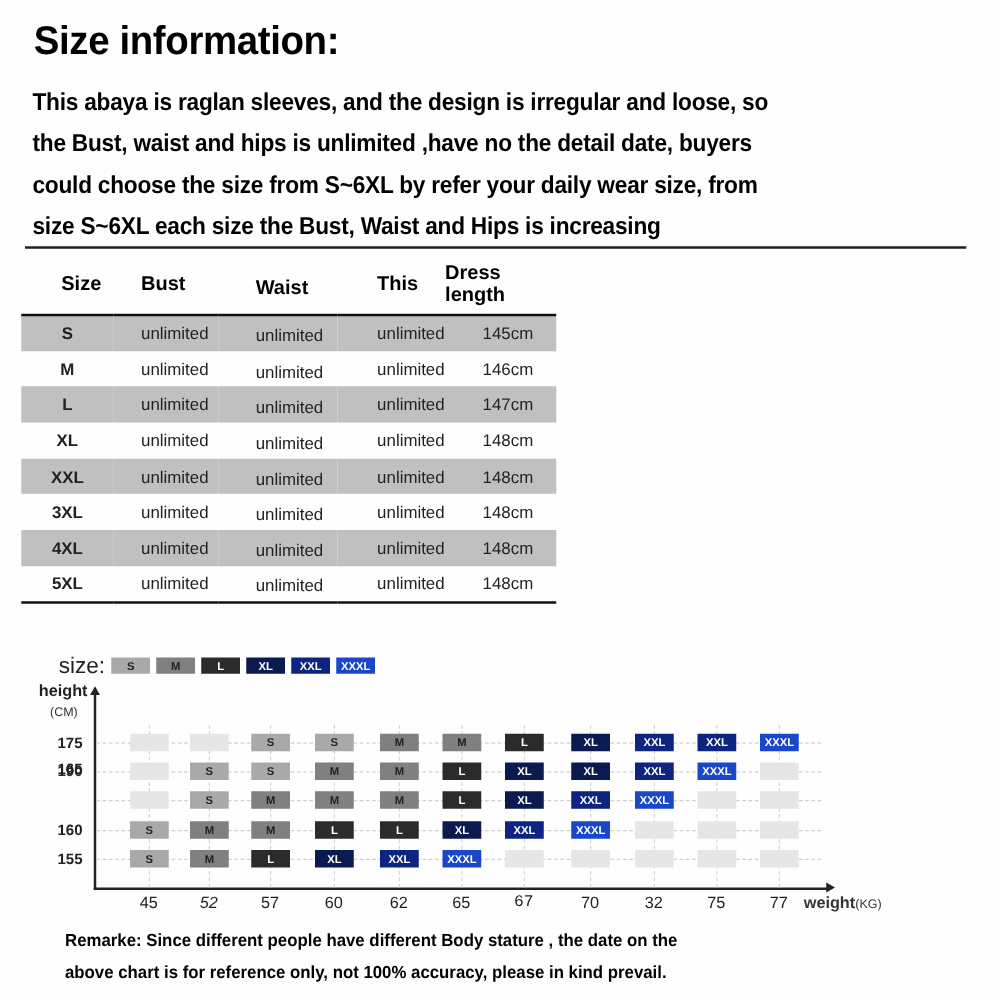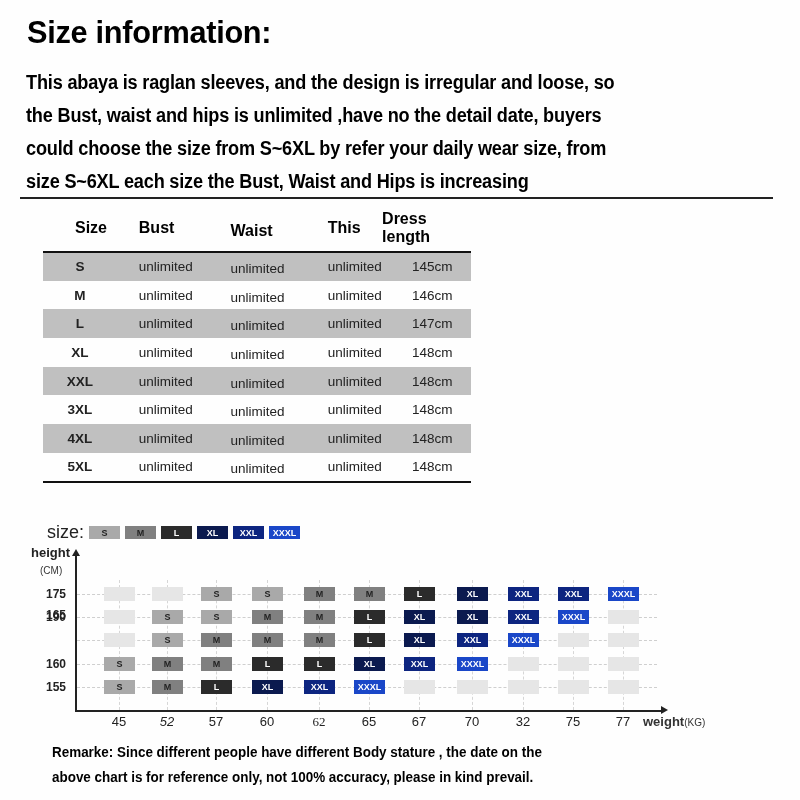--- a/index.html
+++ b/index.html
@@ -1,21 +1,21 @@
 <!DOCTYPE html>
 <html><head>
 <meta charset="utf-8">
 <style>
   * { box-sizing: border-box; margin: 0; padding: 0; }
   body { width: 800px; height: 800px; background: #fefefe; font-family: "Liberation Sans", sans-serif; position: relative; overflow: hidden; color: #000; }
   .title { position: absolute; left: 27px; top: 14px; font-size: 32px; font-weight: bold; letter-spacing: -0.3px; transform: scaleX(0.96); transform-origin: left; }
   .intro { position: absolute; left: 26px; top: 66px; width: 760px; font-size: 19.5px; font-weight: bold; line-height: 33px; letter-spacing: -0.2px; }
   .intro-line { display: block; white-space: nowrap; transform: scaleX(0.93); transform-origin: left; }
   .topline { position: absolute; left: 20px; top: 197px; width: 485px; height: 2px; background: #222; }
-  table.size-table { position: absolute; left: 43px; top: 205px; width: 428px; border-collapse: collapse; font-size: 13px; }
+  table.size-table { position: absolute; left: 17px; top: 205px; width: 428px; border-collapse: collapse; font-size: 13px; }
   .size-table th { font-size: 16px; font-weight: bold; height: 47px; text-align: left; vertical-align: middle; border-bottom: 2px solid #111; }
   .size-table td { height: 28.7px; vertical-align: middle; color: #222; font-size: 13.5px; }
   .size-table tr.shaded td { background: #c0c0c0; }
   .size-table td.sz { text-align: center; font-weight: bold; width: 117px; }
   .size-table tbody tr:last-child td { border-bottom: 2px solid #111; }
   .legend { position: absolute; left: 47px; top: 522px; display: flex; align-items: center; }
   .legend-label { font-size: 18px; color: #222; margin-right: 5px; }
   .chip { display: inline-flex; align-items: center; justify-content: center; font-size: 9px; font-weight: bold; height: 13px; color: #fff; }
   .legend .chip { width: 31px; margin-right: 5px; }
   .ylabel { position: absolute; left: 31px; top: 545px; font-size: 13px; font-weight: bold; color: #222; }
@@ -151,25 +151,25 @@
     <div class="ytick" style="top: 680px;">155</div>
     <div class="vgrid" style="left: 119px;"></div>
     <div class="xtick" style="left: 104px;">45</div>
     <div class="vgrid" style="left: 167px;"></div>
     <div class="xtick" style="left: 152px; font-style: italic;">52</div>
     <div class="vgrid" style="left: 216px;"></div>
     <div class="xtick" style="left: 201px;">57</div>
     <div class="vgrid" style="left: 267px;"></div>
     <div class="xtick" style="left: 252px;">60</div>
     <div class="vgrid" style="left: 319px;"></div>
-    <div class="xtick" style="left: 304px; font-family: Liberation Serif, serif;">62</div>
+    <div class="xtick" style="left: 304px;">62</div>
     <div class="vgrid" style="left: 369px;"></div>
     <div class="xtick" style="left: 354px;">65</div>
     <div class="vgrid" style="left: 419px;"></div>
-    <div class="xtick" style="left: 404px;">67</div>
+    <div class="xtick" style="left: 404px; font-family: Liberation Mono, monospace;">67</div>
     <div class="vgrid" style="left: 472px;"></div>
     <div class="xtick" style="left: 457px;">70</div>
     <div class="vgrid" style="left: 523px;"></div>
     <div class="xtick" style="left: 508px;">32</div>
     <div class="vgrid" style="left: 573px;"></div>
     <div class="xtick" style="left: 558px;">75</div>
     <div class="vgrid" style="left: 623px;"></div>
     <div class="xtick" style="left: 608px;">77</div>
     <div class="chip cell-chip" style="left: 104px; top: 587px; background: rgb(230, 230, 230);"></div>
     <div class="chip cell-chip" style="left: 152px; top: 587px; background: rgb(230, 230, 230);"></div>

